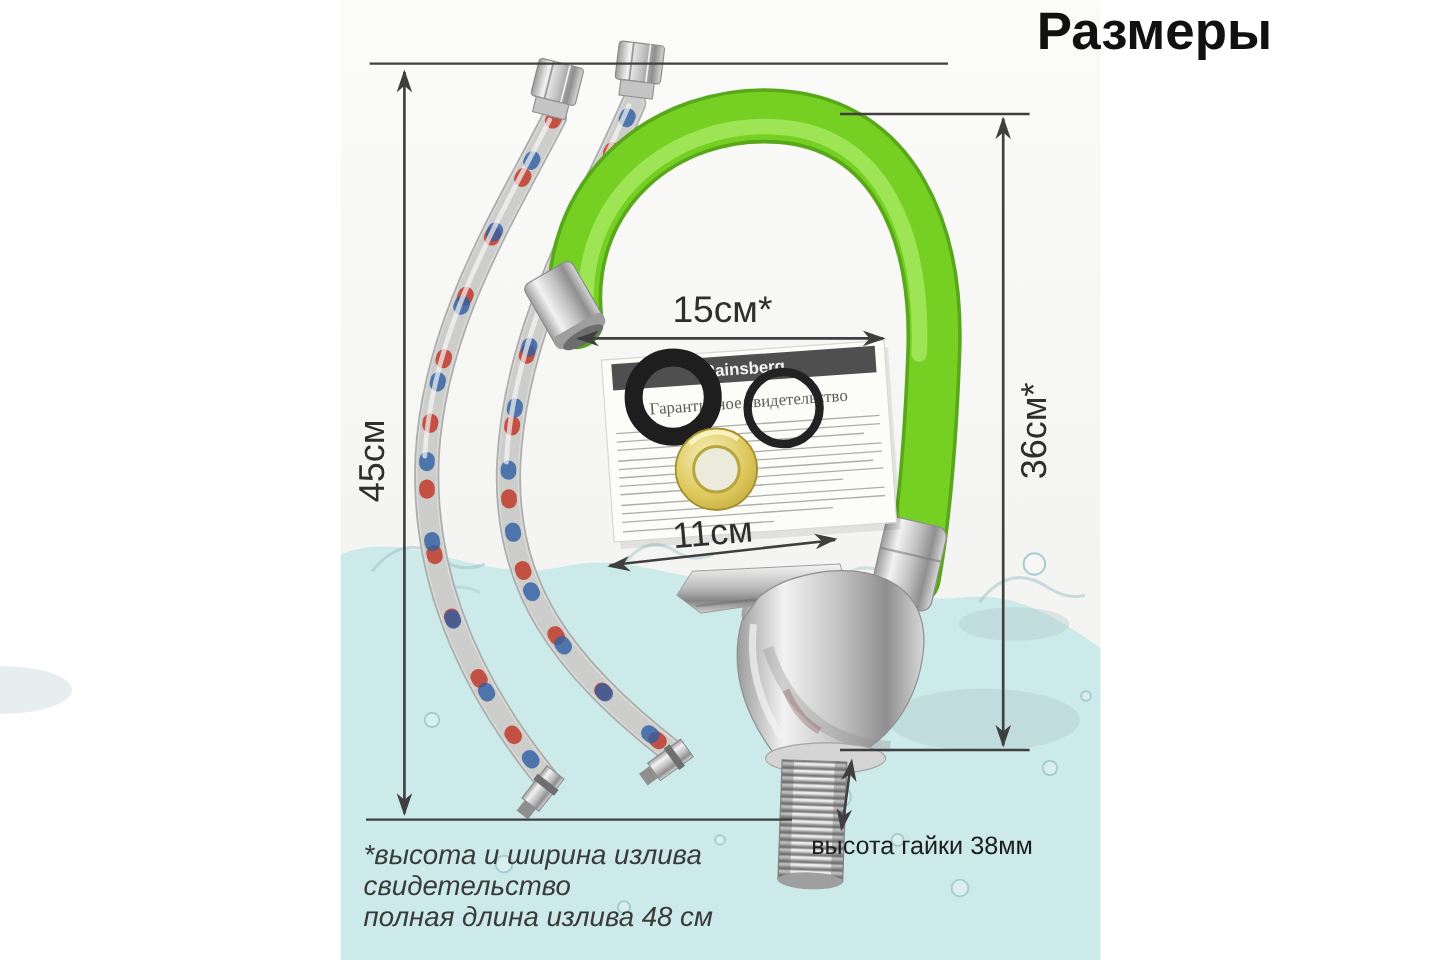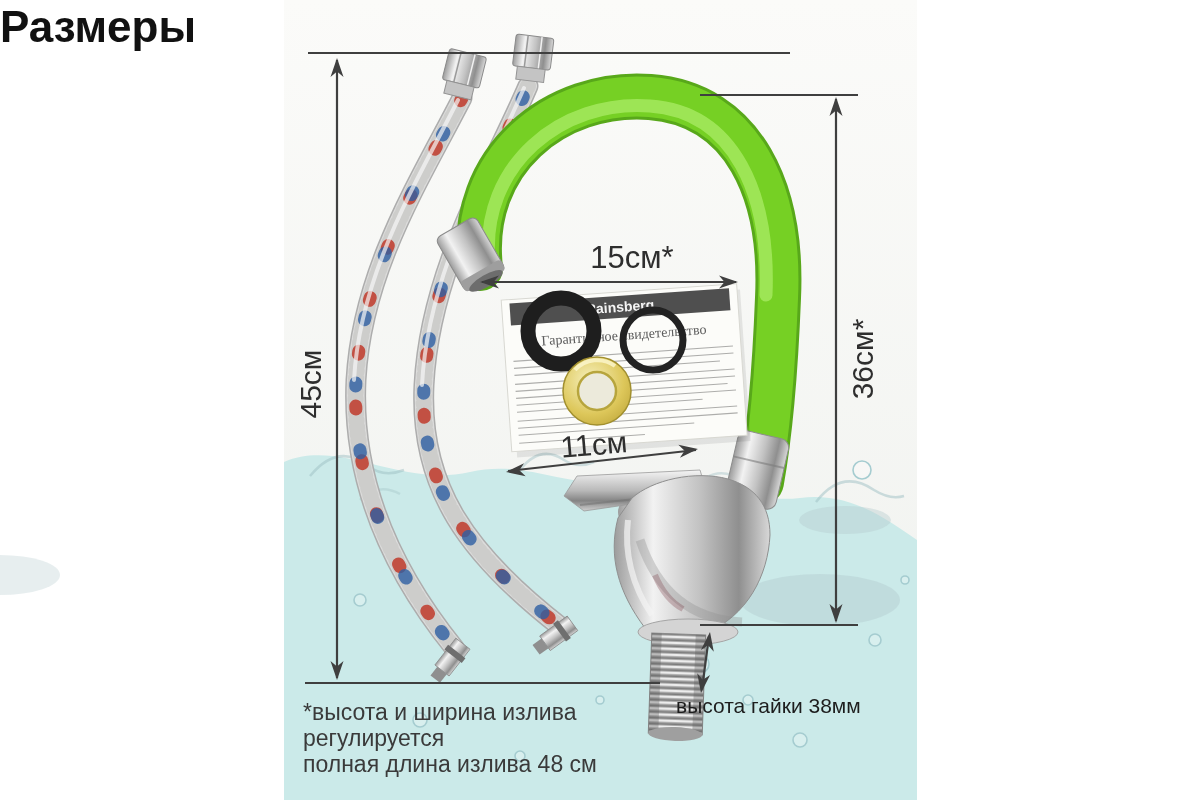--- a/index.html
+++ b/index.html
@@ -1,24 +1,24 @@
 <!DOCTYPE html>
 <html><head>
 <meta charset="utf-8">
 <style>
   html,body{margin:0;padding:0;background:#ffffff;}
   .stage{position:relative;width:1200px;height:800px;background:#ffffff;overflow:hidden;
          font-family:"Liberation Sans",sans-serif;}
   svg{position:absolute;left:0;top:0;pointer-events:none;}
-  .page-title{position:absolute;left:0;top:2px;width:1060px;text-align:left;
+  .page-title{position:absolute;left:0;top:2px;width:1060px;text-align:right;
       font-size:44px;font-weight:bold;color:#111;letter-spacing:0px;}
   .dim-label{position:absolute;font-size:30px;color:#2e2e2e;text-align:center;}
   .rot{transform:rotate(-90deg);}
   .note{position:absolute;color:#333;}
-  .note-left{left:303px;top:700px;font-size:23px;line-height:1.12;color:#3a3a3a;}
+  .note-left{left:303px;top:700px;font-size:23px;line-height:1.12;color:#3a3a3a;font-style:italic;}
   .note-left .l3{margin-top:0;}
   .note-right{left:676px;top:694px;font-size:21px;line-height:1.18;color:#1d1d1d;}
 </style>
 </head>
 <body>
 
 <div class="stage">
 
   <svg width="1200" height="800" viewBox="0 0 1200 800">
     <defs>
@@ -232,29 +232,29 @@
         <use href="#ah" transform="translate(710,632) rotate(8)"></use>
         <use href="#ah" transform="translate(701,693) rotate(188)"></use>
       </g>
     </g>
   </svg>
 
   <div class="page-title">Размеры</div>
 
   <div class="dim-label rot" style="left:263px;top:367px;width:96px;">45см</div>
 
-  <div class="dim-label" style="left:572px;top:240px;width:120px;font-size:31px;">15см*</div>
+  <div class="dim-label" style="left:542px;top:240px;width:120px;font-size:31px;">15см*</div>
 
   <div class="dim-label rot" style="left:808px;top:342px;width:110px;">36см*</div>
 
   <div class="dim-label" style="left:534px;top:428px;width:120px;transform:rotate(-5deg);">11см</div>
 
   <div class="note note-left">
     <div>*высота и ширина излива</div>
-    <div>регулируется</div>
+    <div>свидетельство</div>
     <div class="l3">полная длина излива 48 см</div>
   </div>
 
   <div class="note note-right">
     <div>высота гайки 38мм</div>
   </div>
 
 </div>
 
 </body></html>

